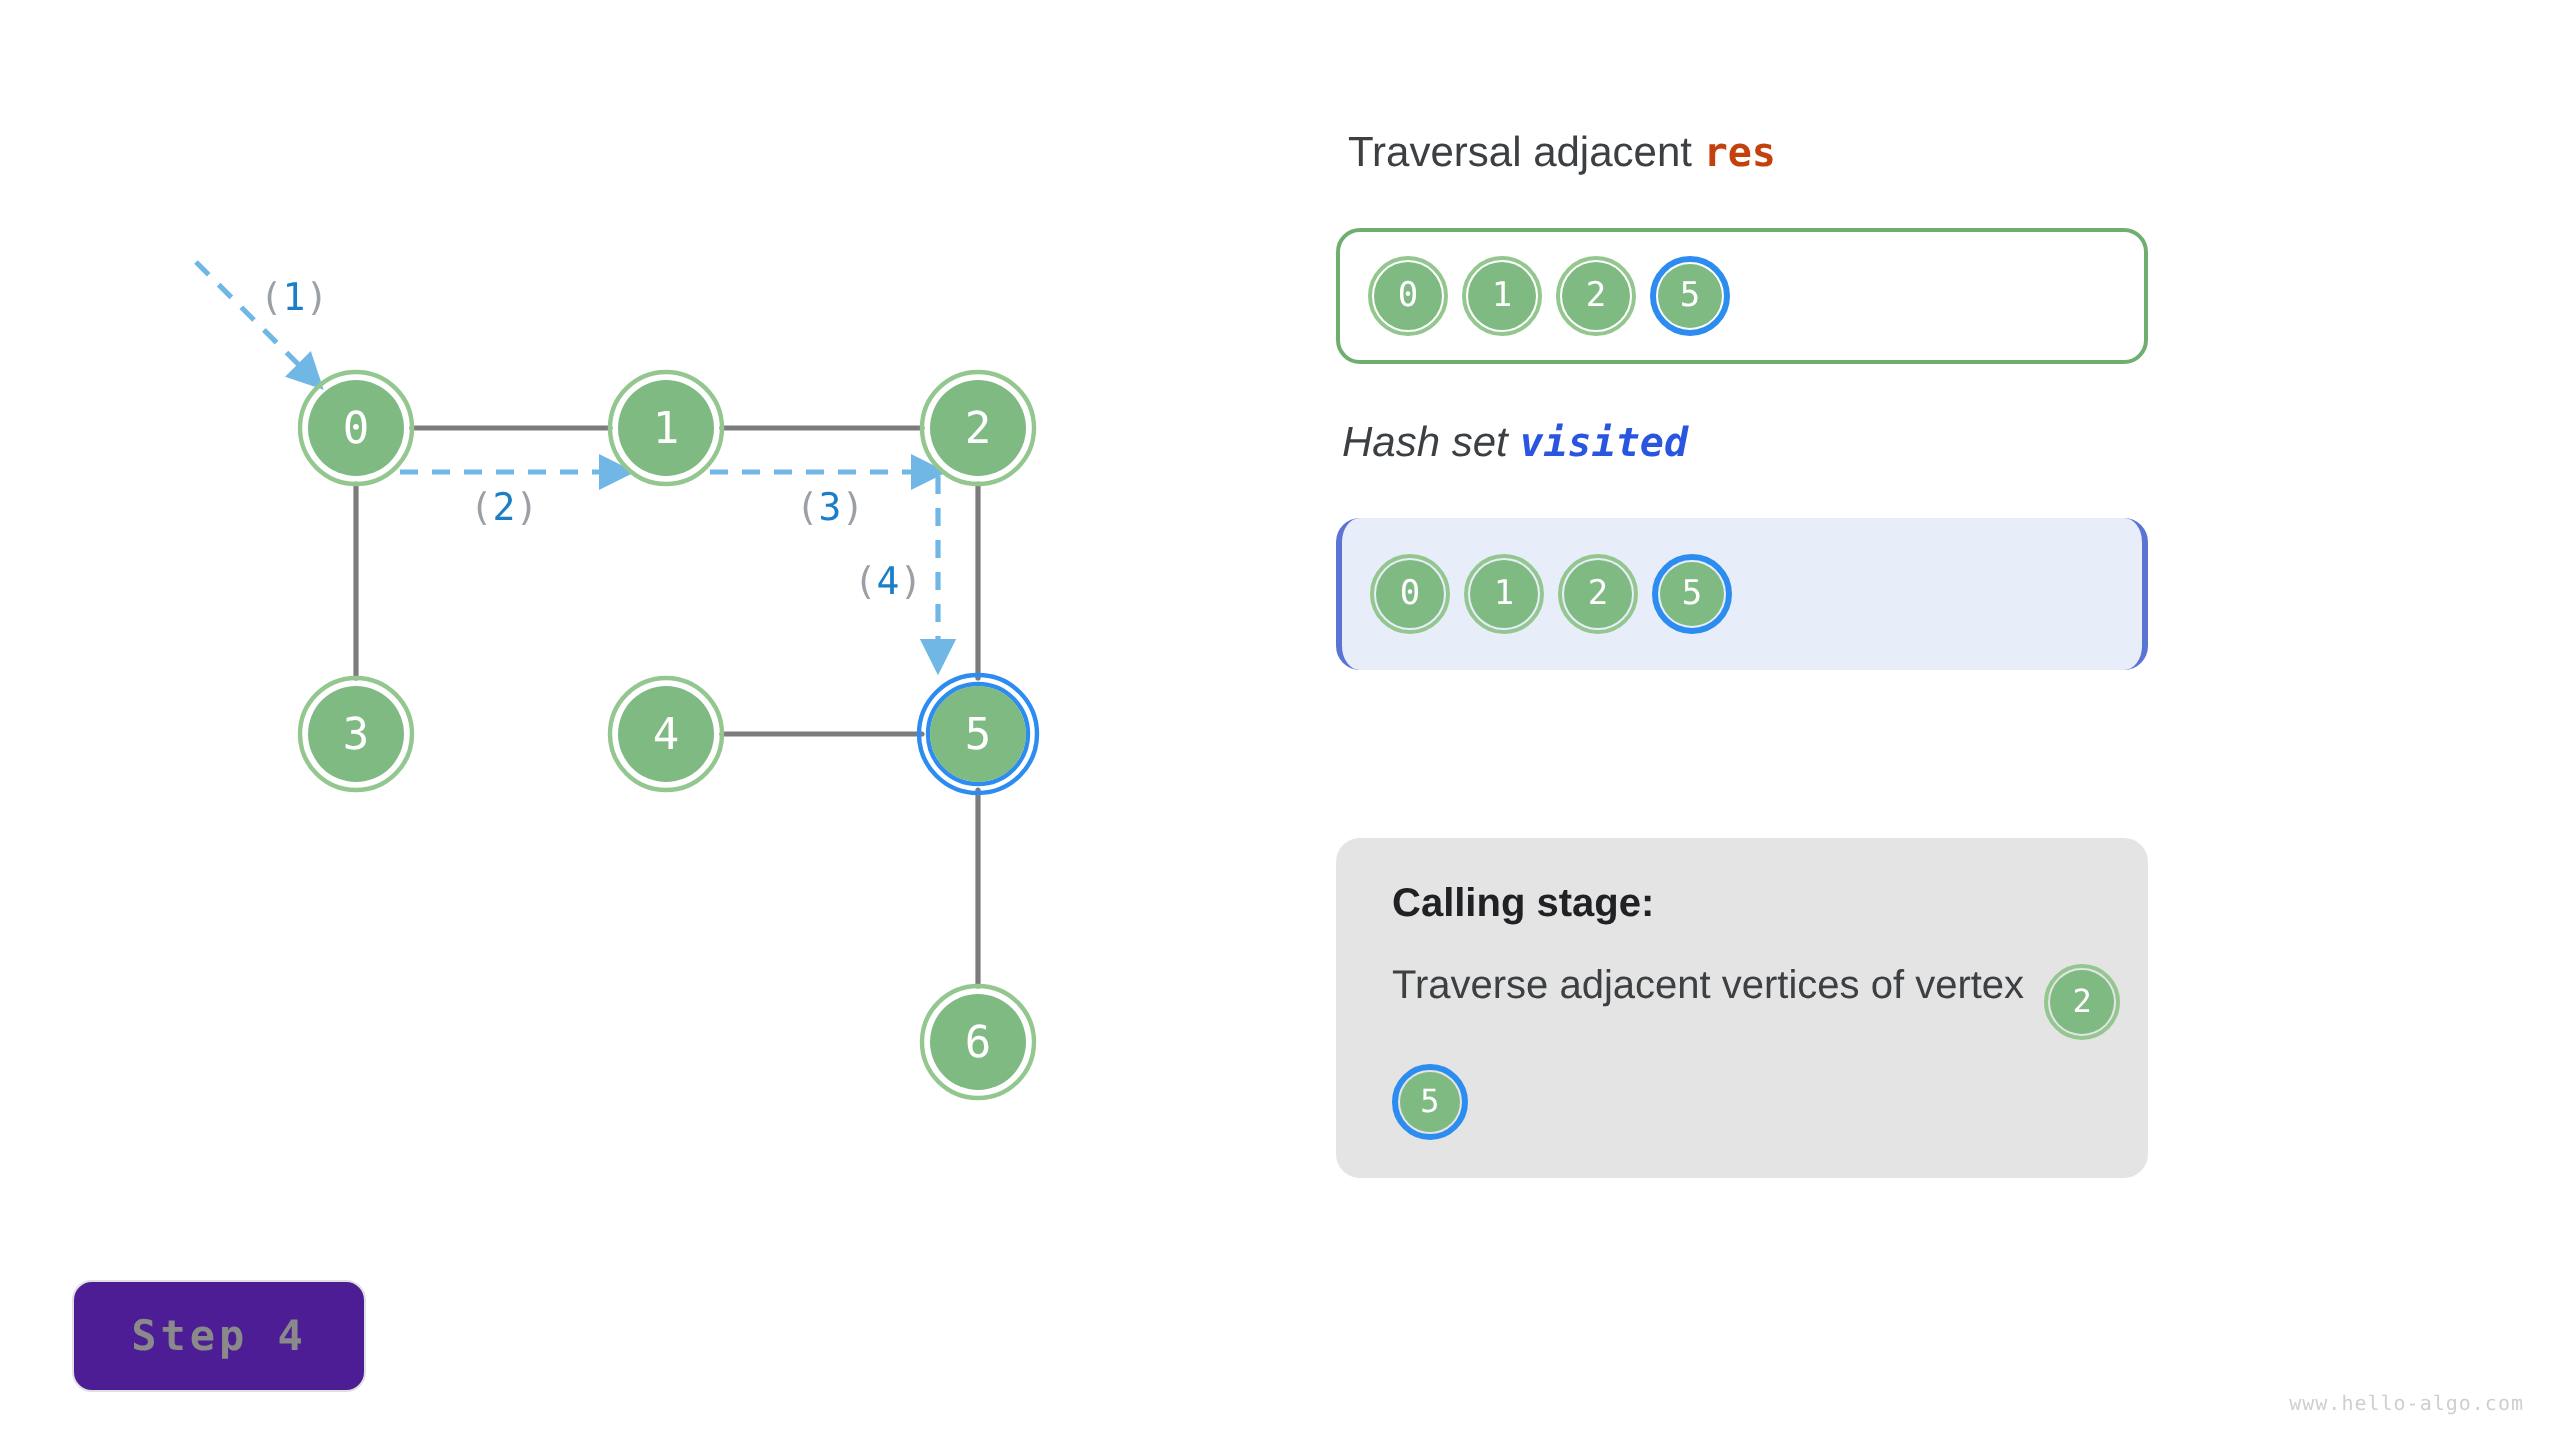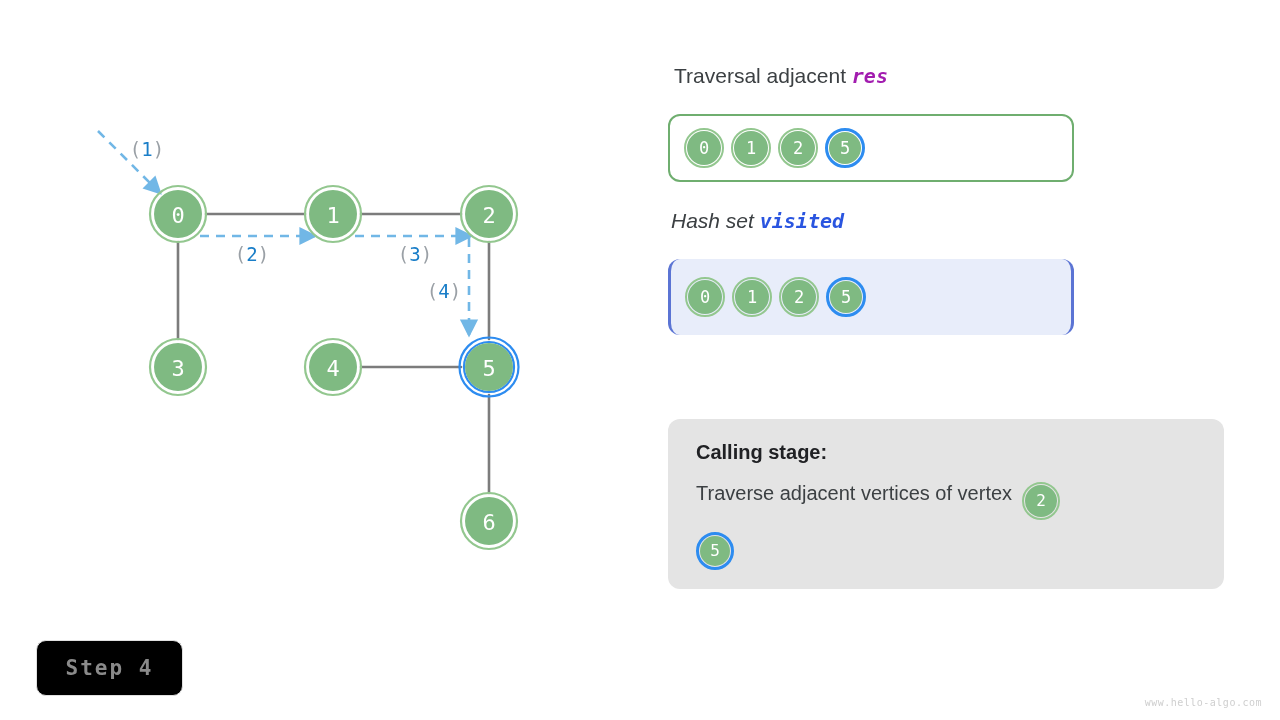--- a/index.html
+++ b/index.html
@@ -31,21 +31,21 @@
   #right-col{position:absolute;left:668px;top:0;width:612px;height:720px;}
 
   .caption{
     font-size:21px;color:#3c4043;
     position:absolute;white-space:nowrap;
   }
   .caption .mono{
     font-family:"DejaVu Sans Mono","Liberation Mono",monospace;
     font-weight:bold;font-size:20px;
   }
-  .mono.green{color:#a21caf;font-style:italic;}
+  .mono.green{color:#c2410c;}
   .mono.blue{color:#2a55e0;}
 
   #res-caption{left:6px;top:64px;}
   #visited-caption{left:3px;top:209px;font-style:italic;}
 
   .chip-box{position:absolute;box-sizing:border-box;display:flex;align-items:center;}
   #res-box{
     left:0px;top:114px;width:406px;height:68px;
     border:2px solid #6fae6f;border-radius:12px;background:#ffffff;
     padding-left:14px;
@@ -74,38 +74,38 @@
   .chip.hl .ring{border:3px solid #2d8cf0;}
   .chip.hl .disc{left:4px;top:4px;width:32px;height:32px;}
   .chip .lbl{
     position:relative;z-index:2;color:#ffffff;
     font-family:"DejaVu Sans Mono","Liberation Mono",monospace;
     font-size:17px;line-height:1;
   }
 
   
   #calling-stage{
-    position:absolute;left:0px;top:419px;width:556px;height:170px;
+    position:absolute;left:0px;top:419px;width:406px;height:170px;
     background:#e4e4e4;border-radius:12px;box-sizing:border-box;
     padding:22px 28px;
   }
   #calling-title{font-size:20px;font-weight:bold;color:#202124;margin:0 0 18px 0;}
   .stage-line{
     display:flex;align-items:flex-start;gap:10px;
     font-size:20px;color:#3c4043;margin-bottom:12px;white-space:nowrap;
   }
   .stage-line .chip{width:38px;height:38px;}
   .stage-line .chip .disc{left:3px;top:3px;width:32px;height:32px;}
   .stage-line .chip.hl .disc{left:4px;top:4px;width:30px;height:30px;}
   .stage-line .chip .lbl{font-size:16px;}
 
   
   #step-badge{
     position:absolute;left:36px;top:640px;width:145px;height:54px;
-    border:1px solid #e0e0e0;border-radius:10px;background:#000000;
+    border:1px solid #e0e0e0;border-radius:10px;background:#4c1d95;
     display:flex;align-items:center;justify-content:center;
     font-family:"DejaVu Sans Mono","Liberation Mono",monospace;
     font-size:21px;font-weight:bold;color:#8a8a8a;letter-spacing:2px;
   }
 
   
   #watermark{
     position:absolute;right:18px;bottom:12px;
     font-family:"DejaVu Sans Mono","Liberation Mono",monospace;
     font-size:10px;color:#cfcfcf;letter-spacing:.5px;

